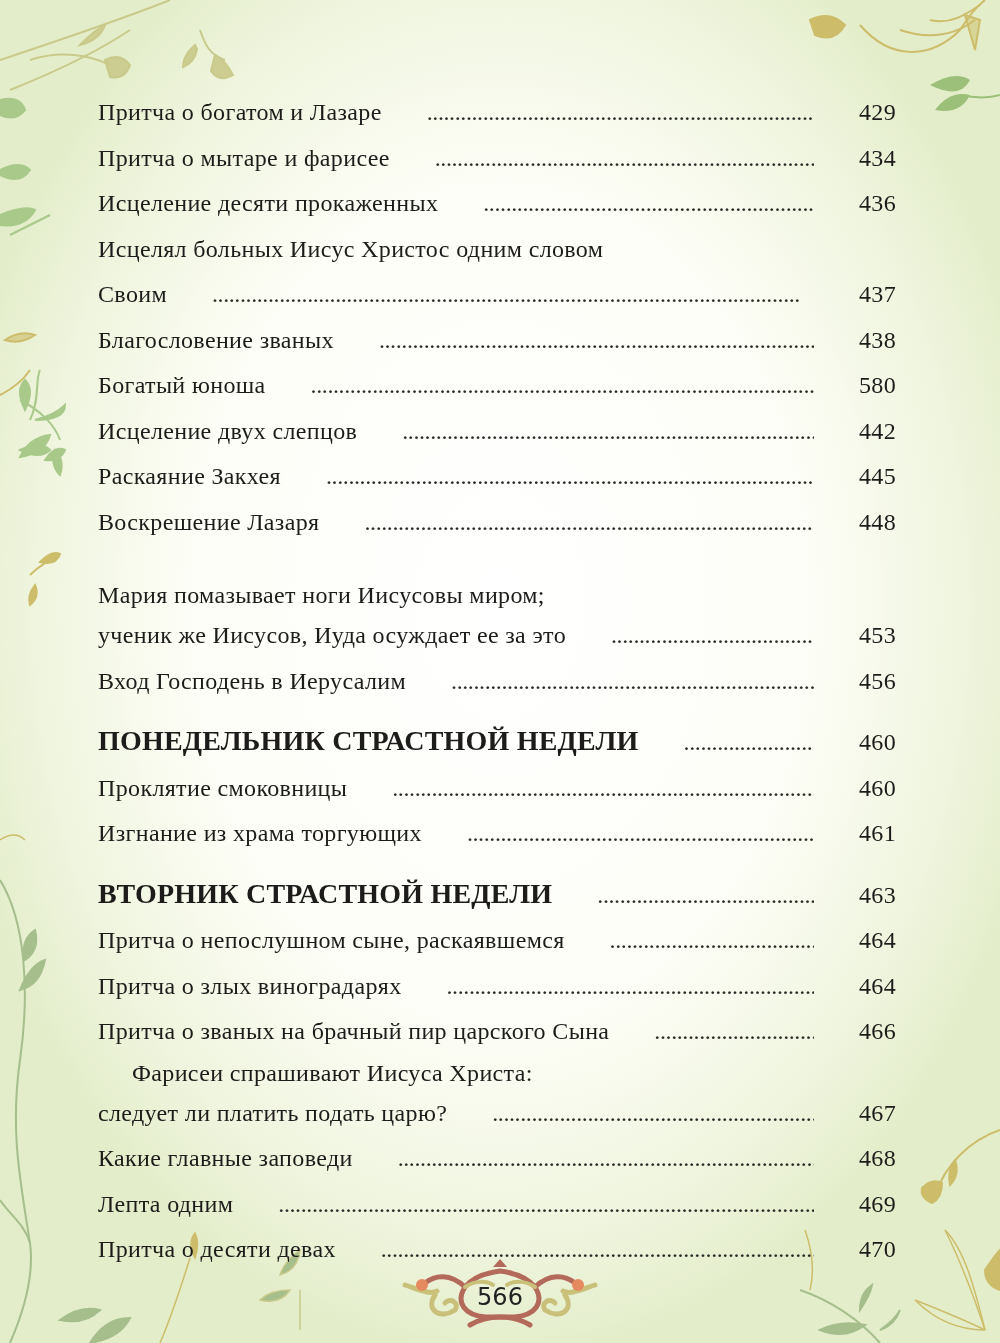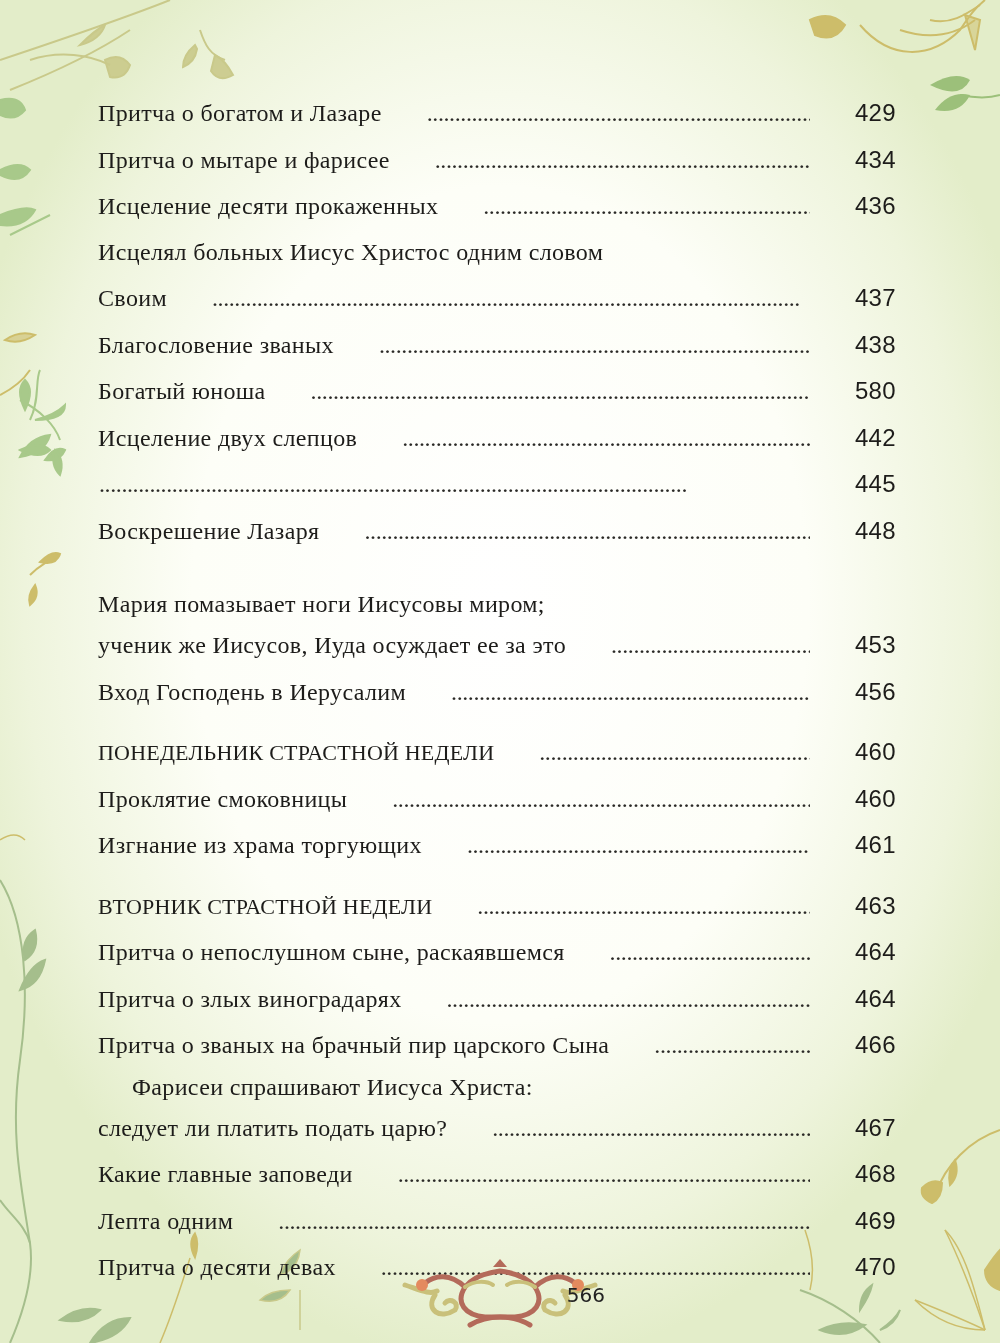--- a/index.html
+++ b/index.html
@@ -15,30 +15,30 @@
   .entry { position: relative; font-size: 24px; line-height: 45.5px; letter-spacing: 0.35px; }
   .entry .line { display: flex; align-items: baseline; gap: 44px; }
   .entry .title { white-space: nowrap; }
   .entry .leader {
     flex: 1; overflow: hidden; white-space: nowrap; margin: 0 1px; color: #2a2926;
   }
   .entry .leader::after {
     content: ". . . . . . . . . . . . . . . . . . . . . . . . . . . . . . . . . . . . . . . . . . . . . . . . . . . . . . . . . . . . . . . . . . . . . . . . . . . . . . . . . . . . . . . . . . . . . . . . . . . . . . . . .";
     letter-spacing: -3.2px;
   }
-  .entry .page { white-space: nowrap; font-family: Liberation Sans, sans-serif; }
+  .entry .page { white-space: nowrap; font-family: Liberation Serif, serif; }
   .entry.section { margin-top: 14px; }
-  .entry.section .title { font-weight: normal; font-size: 22px; letter-spacing: 0.2px; }
+  .entry.section .title { font-weight: bold; font-size: 28px; letter-spacing: 0.2px; }
   .footer {
     position: absolute; left: 395px; top: 1255px; width: 210px; height: 80px;
   }
   .footer svg { position: absolute; left: 0; top: 0; }
   .footer .num {
-    position: absolute; left: 0; width: 210px; top: 28px; text-align: right;
-    font-family: "DejaVu Sans", sans-serif; font-size: 20px; color: #222;
+    position: absolute; left: 0; width: 210px; top: 28px; text-align: center;
+    font-family: "DejaVu Sans", sans-serif; font-size: 24px; color: #222;
   }
 </style>
 </head>
 <body>
 
 <svg class="decor" viewBox="0 0 1000 1343" xmlns="http://www.w3.org/2000/svg">
 
   <g fill="#c9c98a" stroke="#c9c98a" stroke-width="2" fill-opacity="0.9">
     <path d="M0 60 C60 40 120 20 170 0" fill="none"></path>
     <path d="M10 90 C60 70 100 50 130 30" fill="none"></path>
@@ -174,20 +174,21 @@
   </div>
   <div class="entry">
     <div class="line">
         <span class="title">Исцеление двух слепцов</span>
         <span class="leader"></span>
         <span class="page">442</span>
       </div>
   </div>
   <div class="entry">
     <div class="line">
+        <span class="title">Раскаяние Закхея</span>
         <span class="leader"></span>
         <span class="page">445</span>
       </div>
   </div>
   <div class="entry">
     <div class="line">
         <span class="title">Воскрешение Лазаря</span>
         <span class="leader"></span>
         <span class="page">448</span>
       </div>

